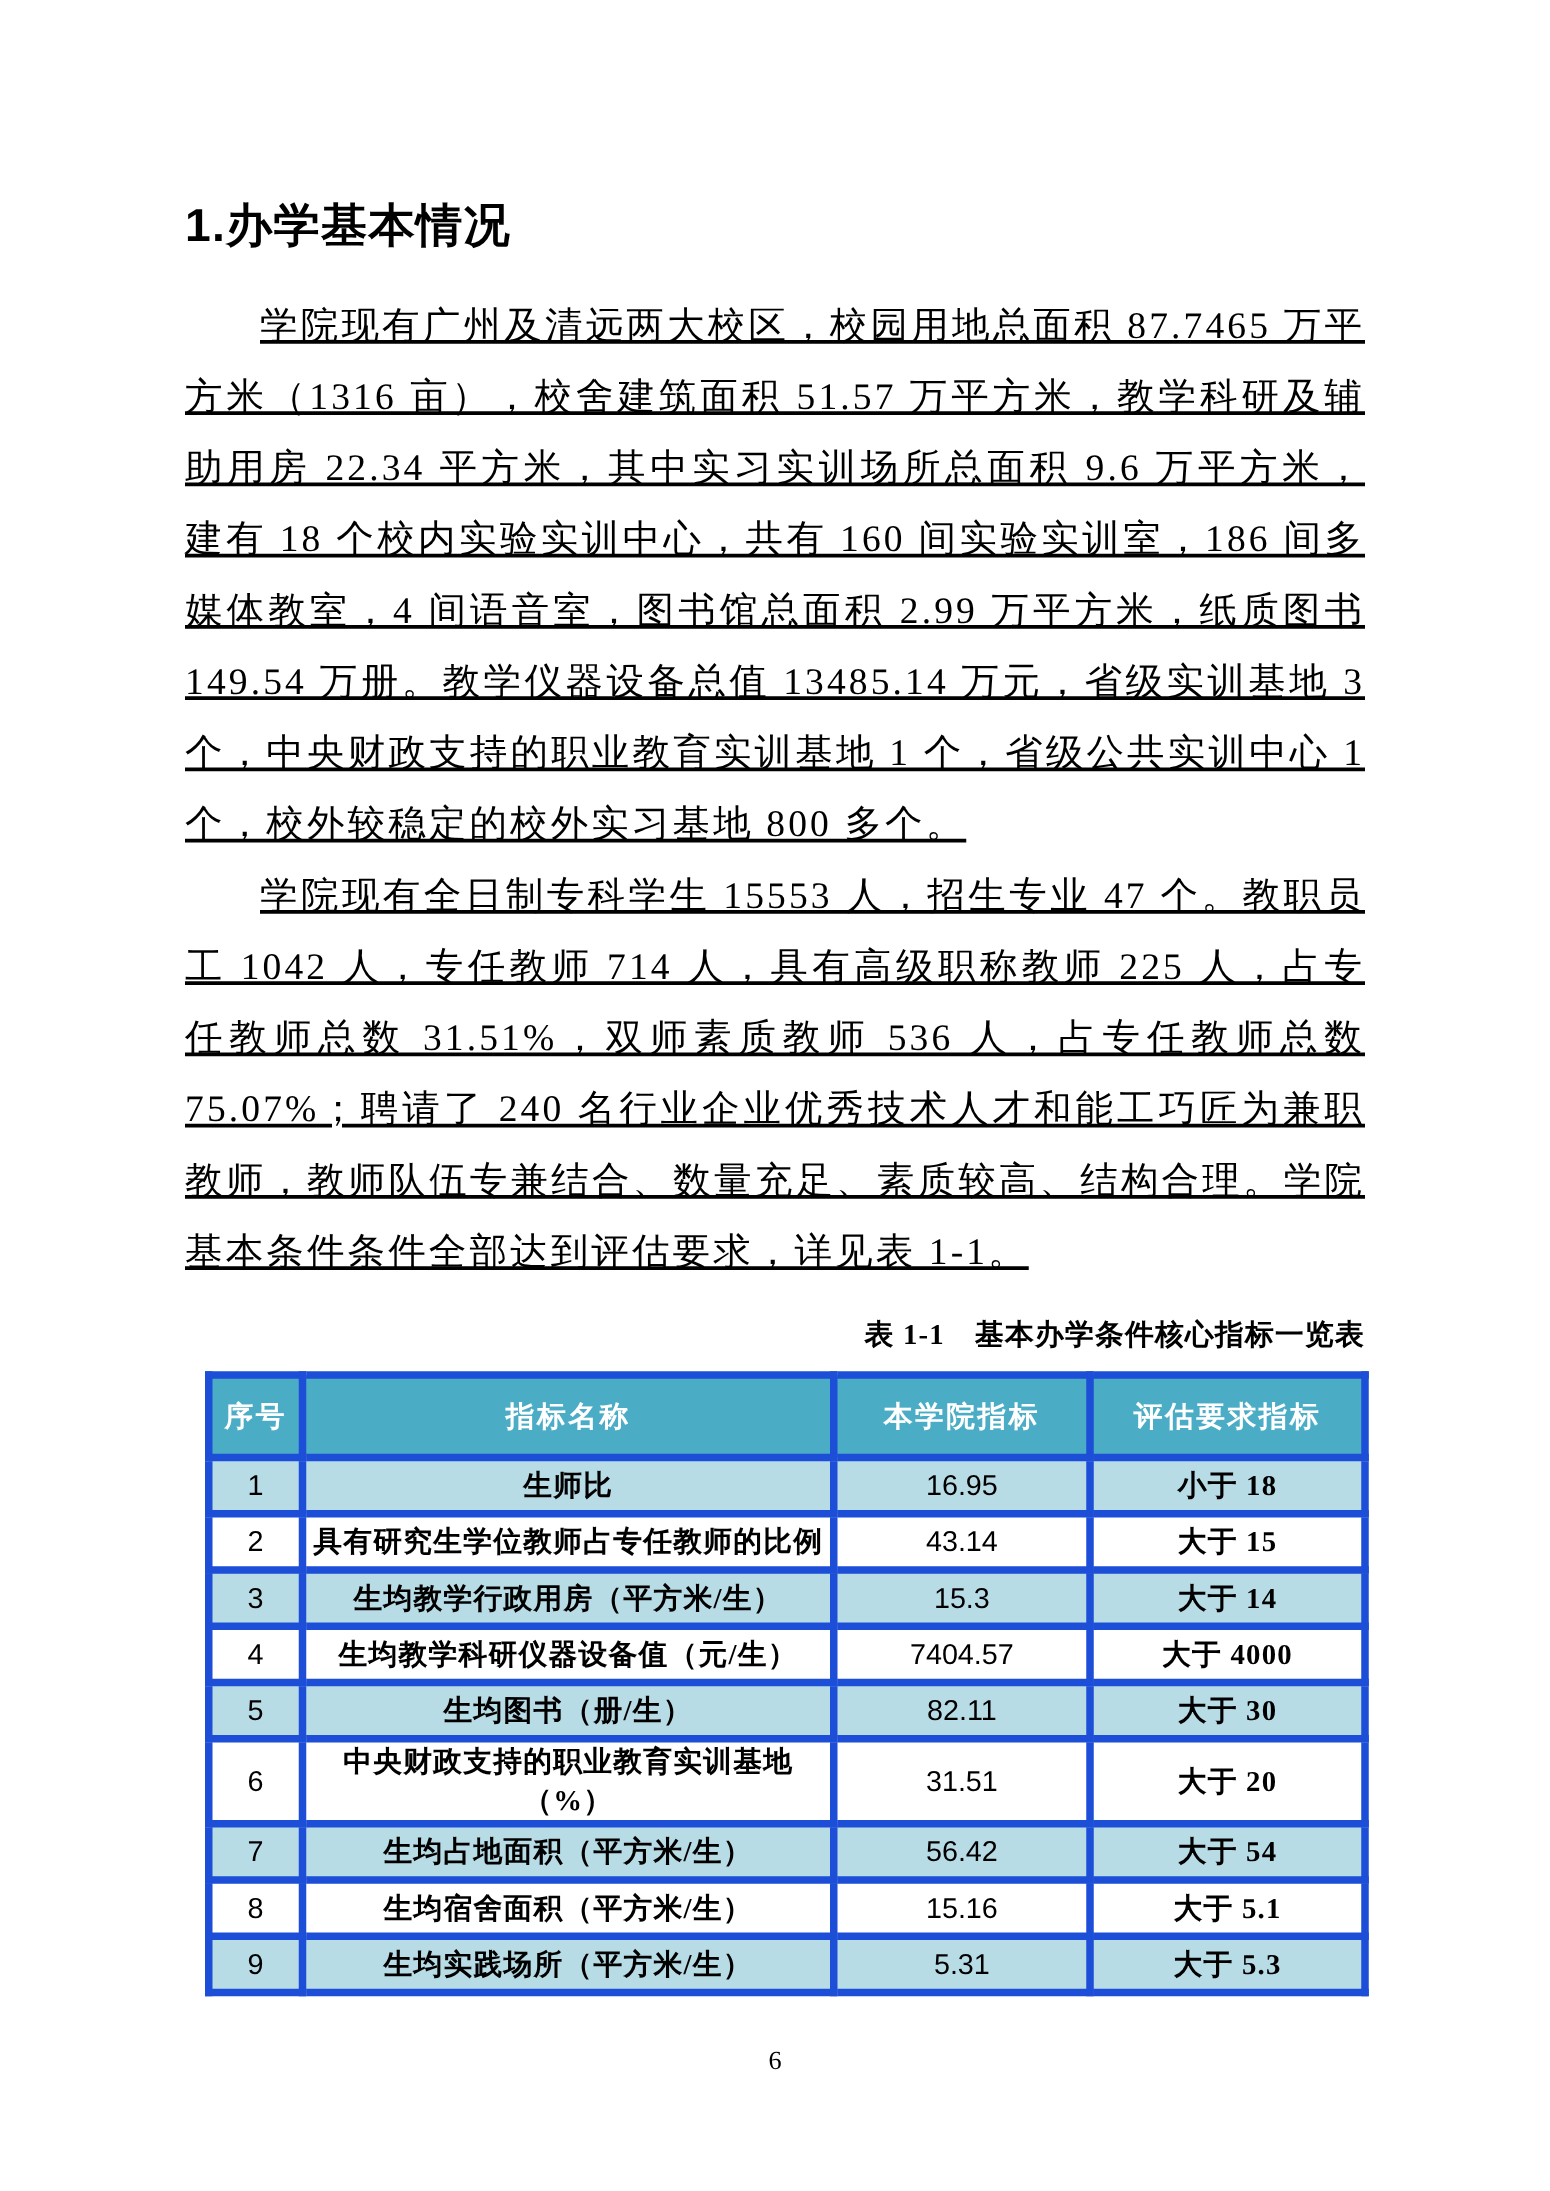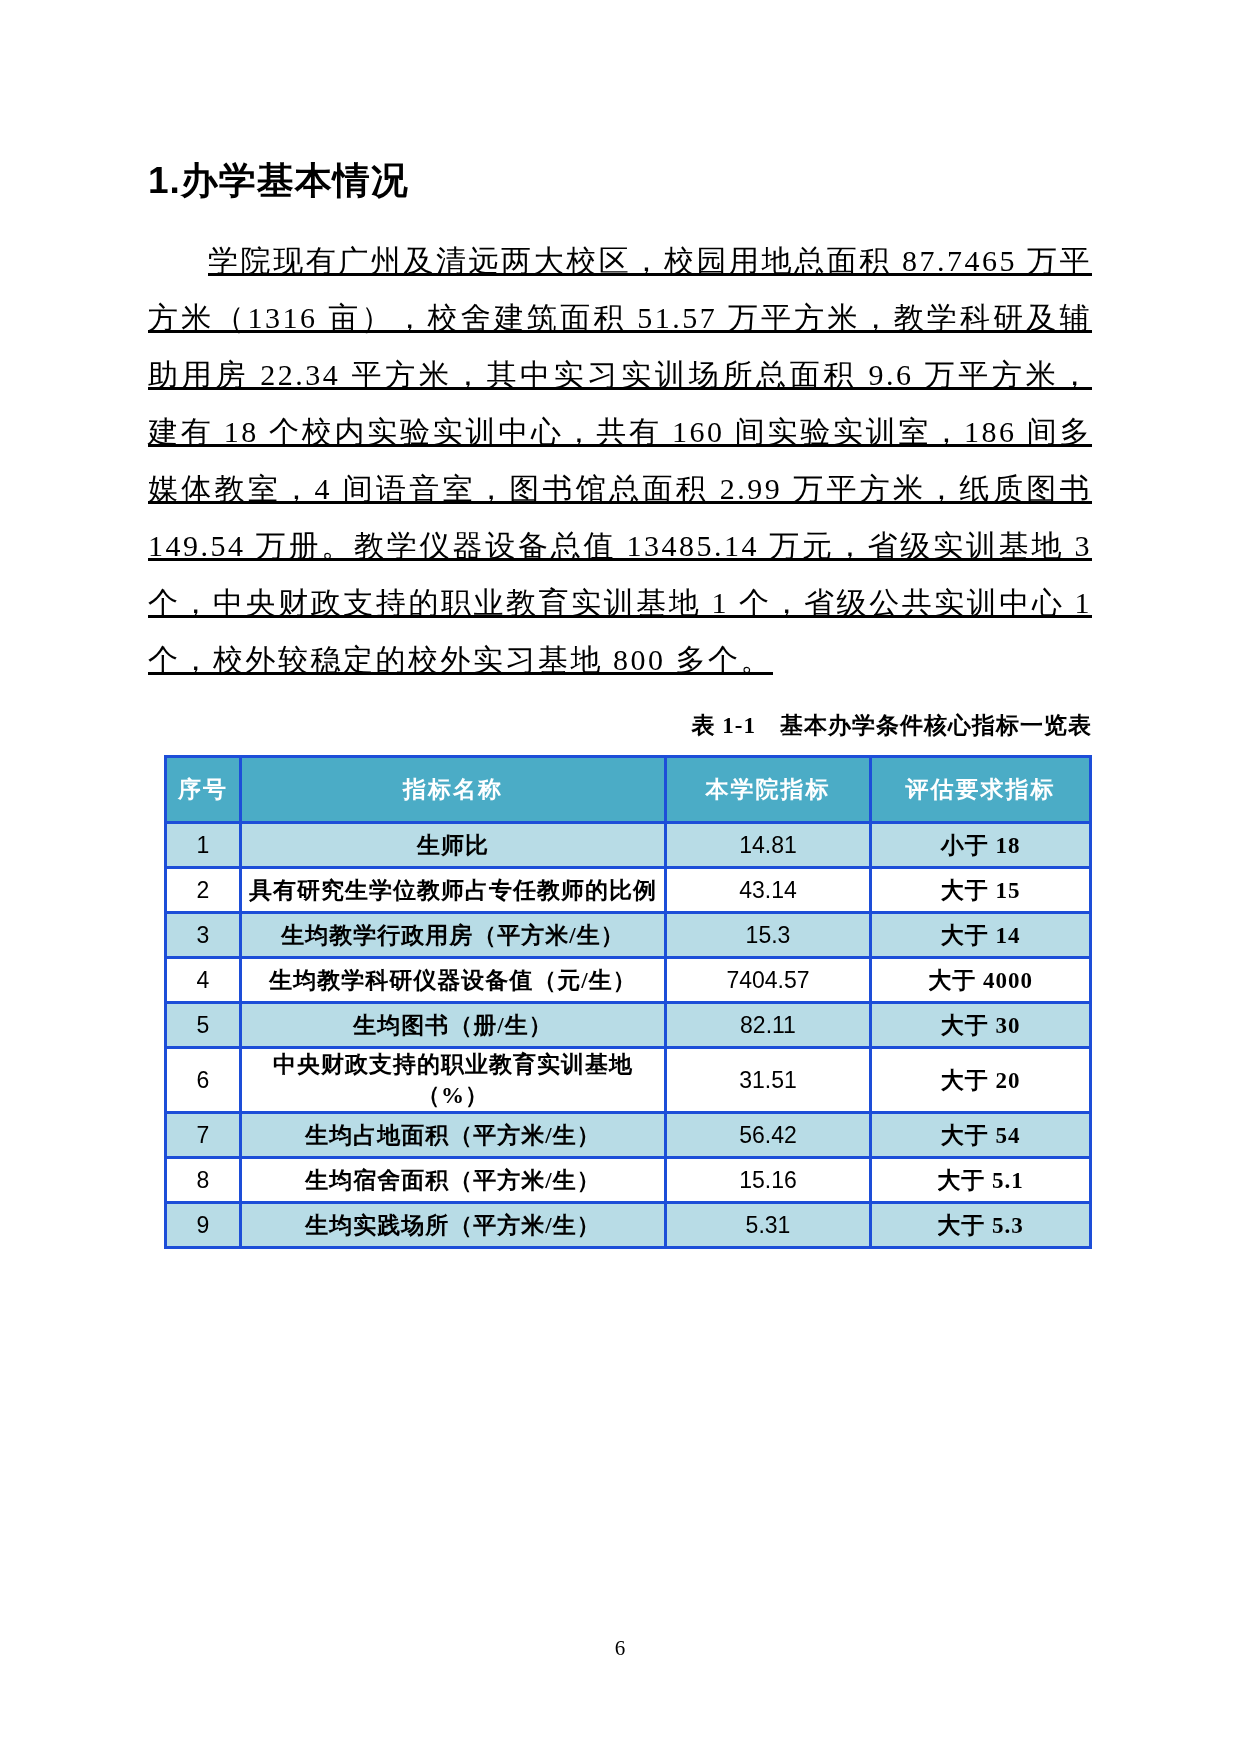--- a/index.html
+++ b/index.html
@@ -43,21 +43,21 @@
     margin: 22px 0 14px 0;
   }
   table.indicators {
     width: 925px;
     margin-left: 16px;
     border-collapse: collapse;
     table-layout: fixed;
   }
   table.indicators th,
   table.indicators td {
-    border: 3px solid #1d4ed8;
+    border: 6px solid #1d4ed8;
     text-align: center;
     vertical-align: middle;
     padding: 0 4px;
   }
   table.indicators th {
     background: #4BACC6;
     color: #ffffff;
     font-size: 23px;
     font-weight: bold;
     height: 66px;
@@ -85,20 +85,21 @@
 </style>
 </head>
 <body>
 
 <div class="page">
 
   <h1 class="doc-heading">1.办学基本情况</h1>
 
   <p class="body-text">学院现有广州及清远两大校区，校园用地总面积 87.7465 万平方米（1316 亩），校舍建筑面积 51.57 万平方米，教学科研及辅助用房 22.34 平方米，其中实习实训场所总面积 9.6 万平方米，建有 18 个校内实验实训中心，共有 160 间实验实训室，186 间多媒体教室，4 间语音室，图书馆总面积 2.99 万平方米，纸质图书 149.54 万册。教学仪器设备总值 13485.14 万元，省级实训基地 3 个，中央财政支持的职业教育实训基地 1 个，省级公共实训中心 1 个，校外较稳定的校外实习基地 800 多个。</p>
 
+  <p class="body-text">学院现有全日制专科学生 15553 人，招生专业 47 个。教职员工 1042 人，专任教师 714 人，具有高级职称教师 225 人，占专任教师总数 31.51%，双师素质教师 536 人，占专任教师总数 75.07%；聘请了 240 名行业企业优秀技术人才和能工巧匠为兼职教师，教师队伍专兼结合、数量充足、素质较高、结构合理。学院基本条件条件全部达到评估要求，详见表 1-1。</p>
 
   <div class="table-caption">表 1-1　基本办学条件核心指标一览表</div>
 
   <table class="indicators">
     <colgroup>
       <col style="width:75px">
       <col style="width:425px">
       <col style="width:205px">
       <col style="width:220px">
     </colgroup>
@@ -107,21 +108,21 @@
         <th>序号</th>
         <th>指标名称</th>
         <th>本学院指标</th>
         <th>评估要求指标</th>
       </tr>
     </thead>
     <tbody>
       <tr class="banded">
         <td class="cell-no">1</td>
         <td class="cell-name">生师比</td>
-        <td class="cell-val">14.81</td>
+        <td class="cell-val">16.95</td>
         <td class="cell-req">小于 18</td>
       </tr>
       <tr>
         <td class="cell-no">2</td>
         <td class="cell-name">具有研究生学位教师占专任教师的比例</td>
         <td class="cell-val">43.14</td>
         <td class="cell-req">大于 15</td>
       </tr>
       <tr class="banded">
         <td class="cell-no">3</td>

